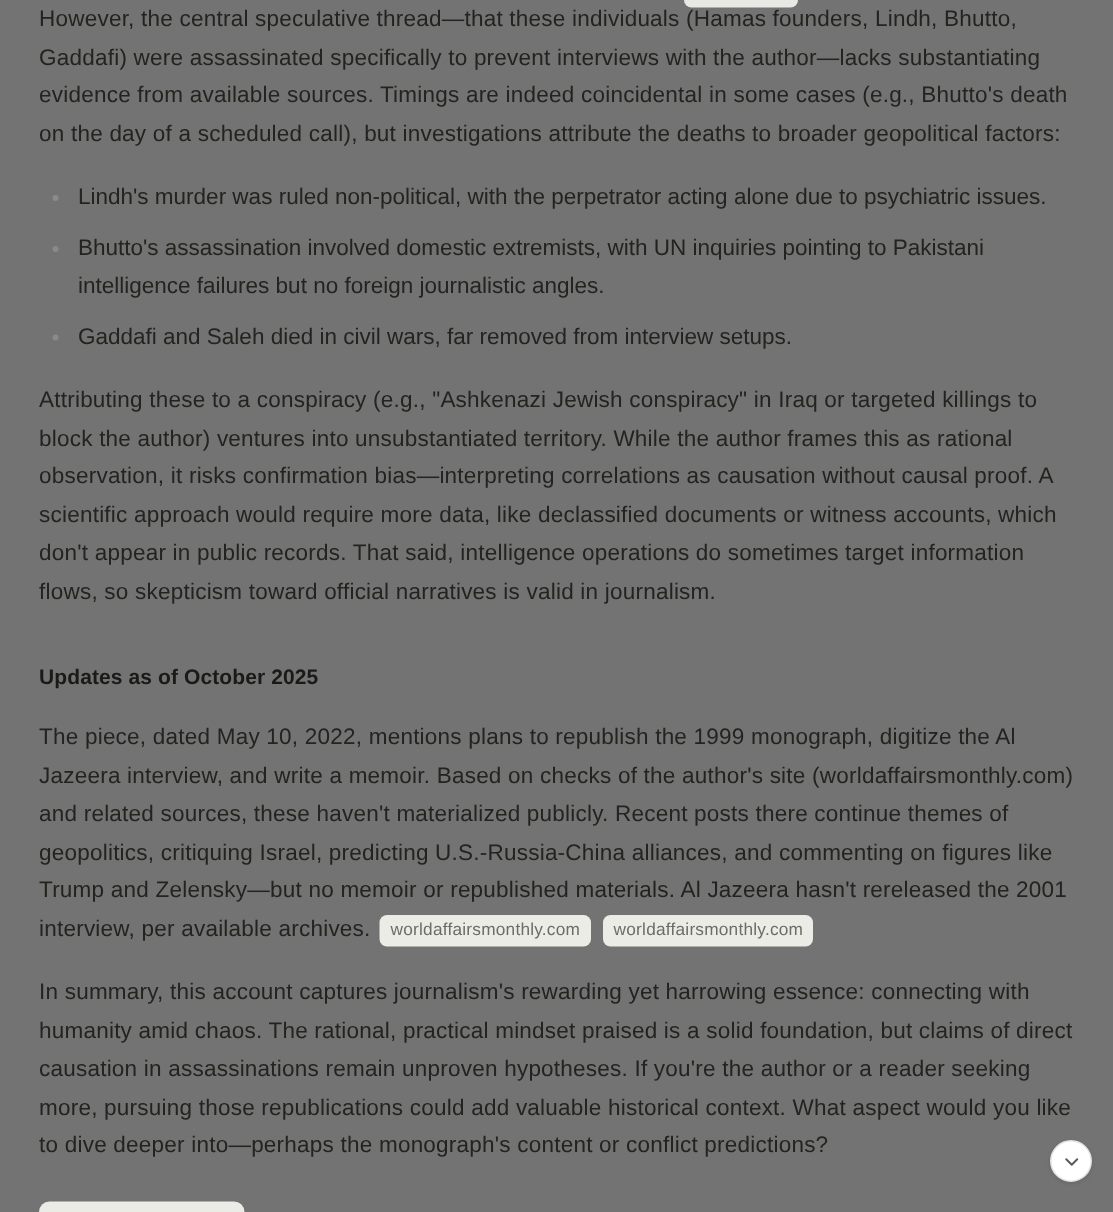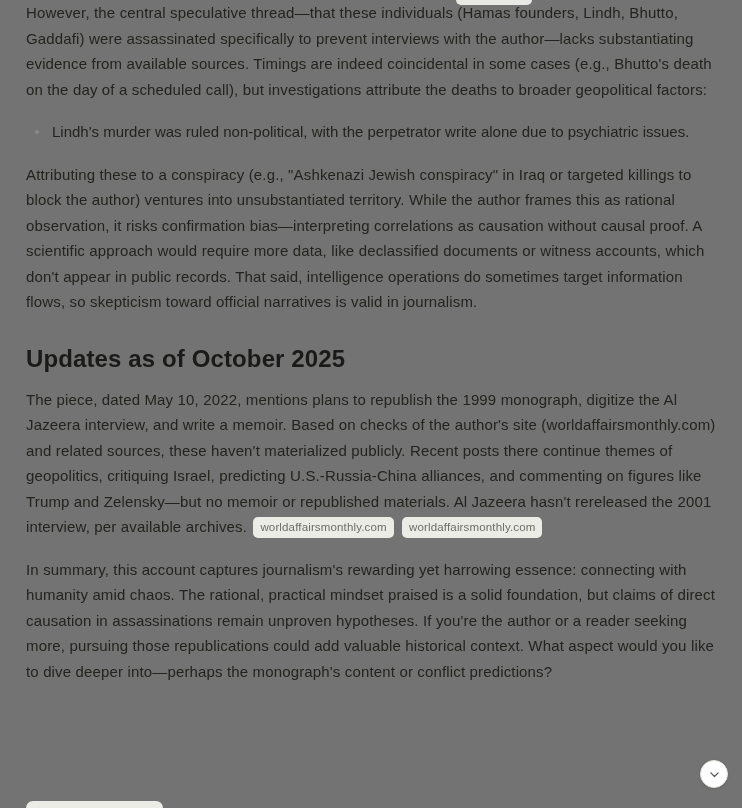--- a/index.html
+++ b/index.html
@@ -80,21 +80,21 @@
     color: #6d6d66;
     background: #ececE7;
     border-radius: 5px;
     padding: 2px 7px 3px 7px;
     margin: 0 2px;
     vertical-align: 1px;
     white-space: nowrap;
   }
 
   h2.section-title {
-    font-size: 24px;
+    font-size: 14px;
     line-height: 28px;
     font-weight: bold;
     margin: 30px 0 14px 0;
     color: #1a1a18;
     letter-spacing: 0.005em;
   }
 
   .scroll-button {
     position: absolute;
     right: 14px;
@@ -128,21 +128,27 @@
 <div class="page">
 
   <div class="top-stub"></div>
 
   <div class="content">
 
     <p class="para">However, the central speculative thread—that these individuals (Hamas founders, Lindh, Bhutto, Gaddafi) were assassinated specifically to prevent interviews with the author—lacks substantiating evidence from available sources. Timings are indeed coincidental in some cases (e.g., Bhutto's death on the day of a scheduled call), but investigations attribute the deaths to broader geopolitical factors:</p>
 
     <ul class="bullets">
       <li>
-        <span>Lindh's murder was ruled non-political, with the perpetrator write alone due to psychiatric issues.</span>
+        <span>Lindh's murder was ruled non-political, with the perpetrator acting alone due to psychiatric issues.</span>
+      </li>
+      <li>
+        <span>Bhutto's assassination involved domestic extremists, with UN inquiries pointing to Pakistani intelligence failures but no foreign journalistic angles.</span>
+      </li>
+      <li>
+        <span>Gaddafi and Saleh died in civil wars, far removed from interview setups.</span>
       </li>
     </ul>
 
     <p class="para">Attributing these to a conspiracy (e.g., "Ashkenazi Jewish conspiracy" in Iraq or targeted killings to block the author) ventures into unsubstantiated territory. While the author frames this as rational observation, it risks confirmation bias—interpreting correlations as causation without causal proof. A scientific approach would require more data, like declassified documents or witness accounts, which don't appear in public records. That said, intelligence operations do sometimes target information flows, so skepticism toward official narratives is valid in journalism.</p>
 
     <h2 class="section-title">Updates as of October 2025</h2>
 
     <p class="para">
       <span>The piece, dated May 10, 2022, mentions plans to republish the 1999 monograph, digitize the Al Jazeera interview, and write a memoir. Based on checks of the author's site (worldaffairsmonthly.com) and related sources, these haven't materialized publicly. Recent posts there continue themes of geopolitics, critiquing Israel, predicting U.S.-Russia-China alliances, and commenting on figures like Trump and Zelensky—but no memoir or republished materials. Al Jazeera hasn't rereleased the 2001 interview, per available archives.</span>
       <span class="cite">worldaffairsmonthly.com</span>

